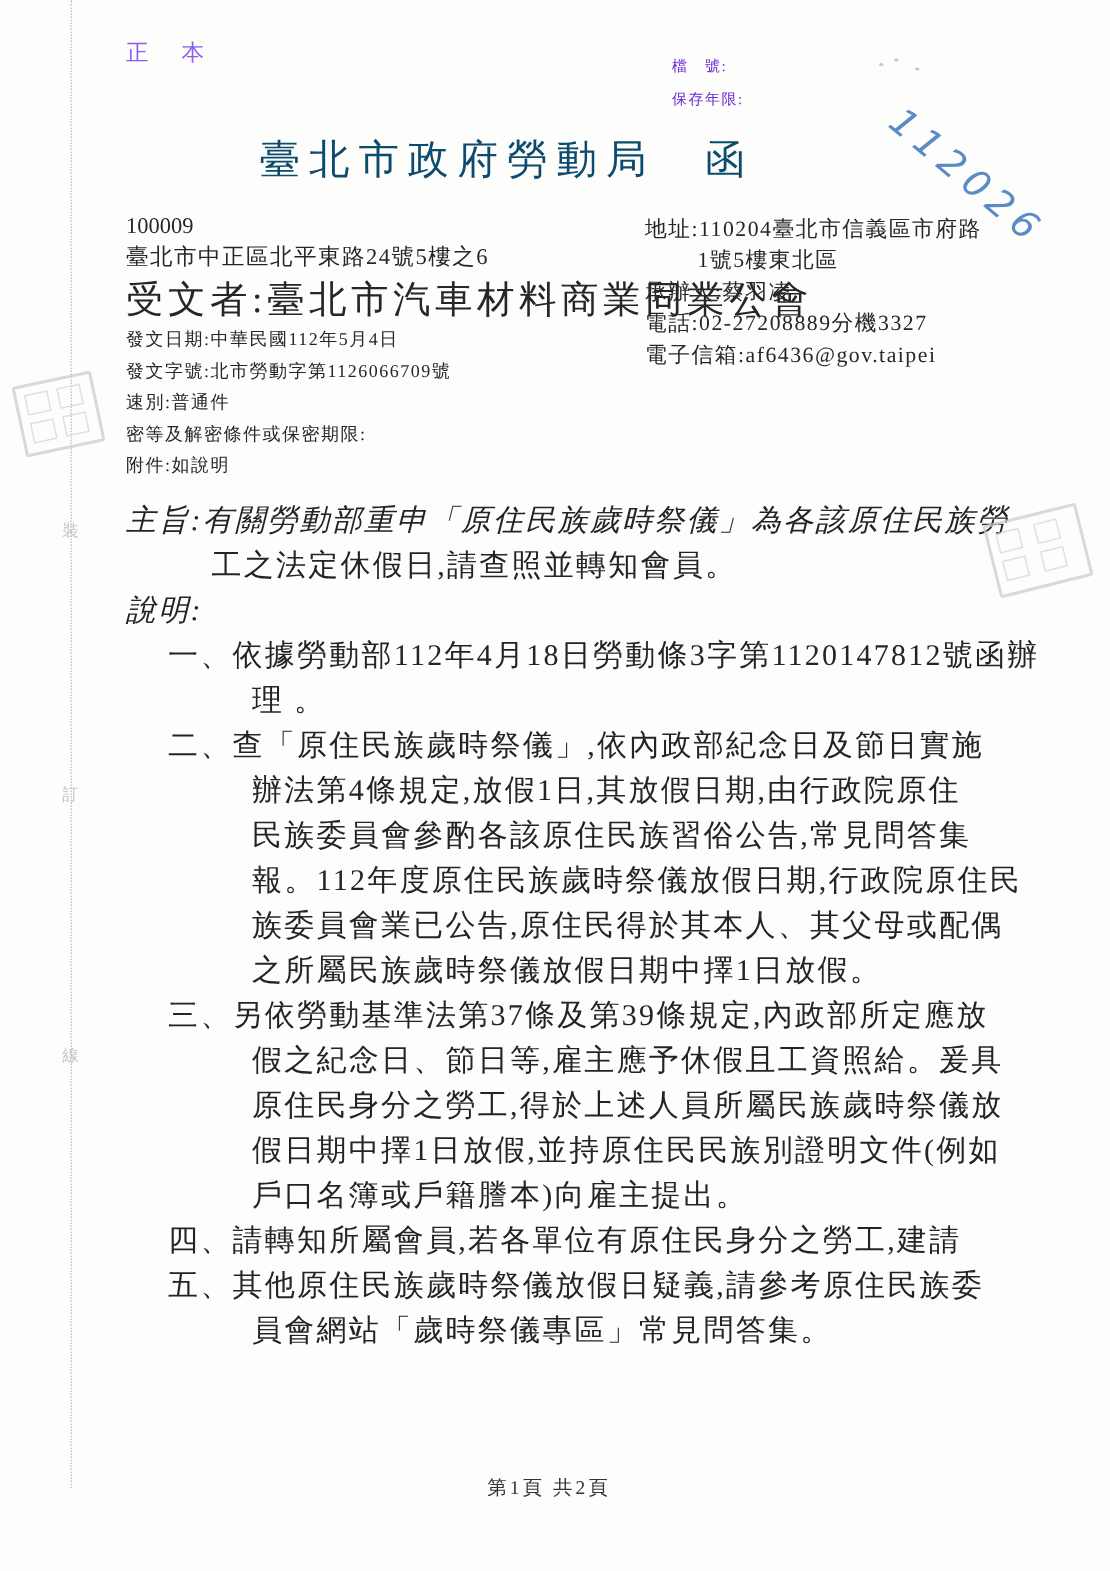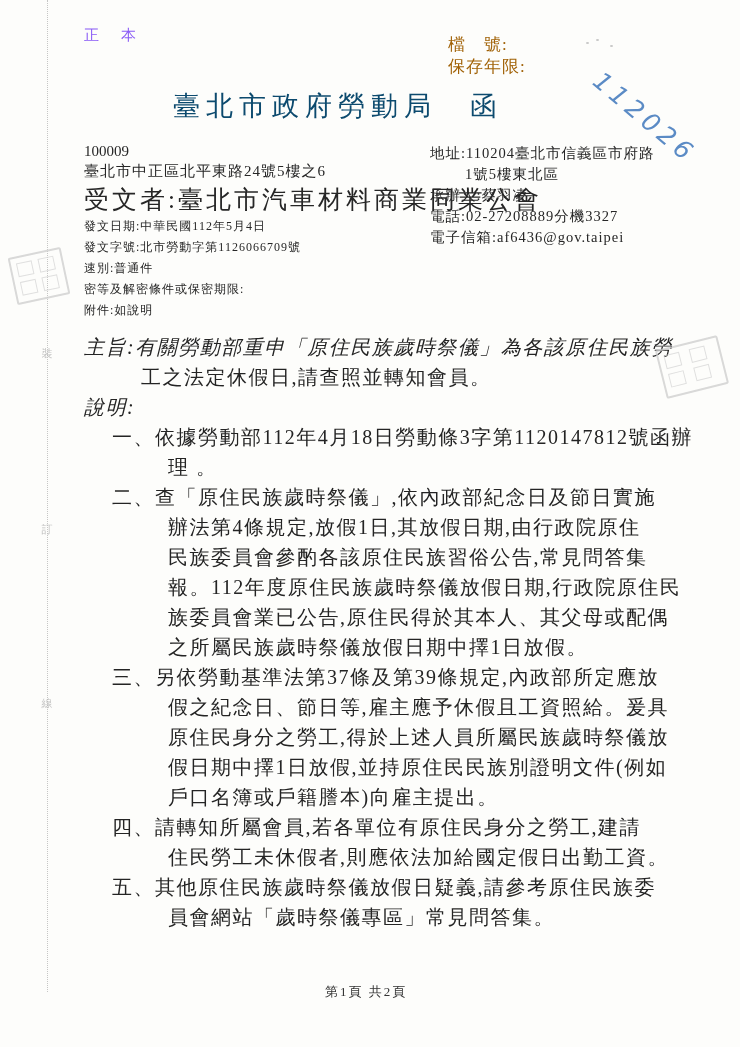--- a/index.html
+++ b/index.html
@@ -20,21 +20,21 @@
   }
   .binding-char {
     position:absolute; left:40px; width:14px;
     font-size:11px; color:#b0b0b0; opacity:.75; text-align:center;
   }
   
   .copy-type {
     position:absolute; left:84px; top:26px;
     font-size:15px; letter-spacing:22px; color:#8b5cf6;
   }
-  .file-labels { position:absolute; left:448px; top:34px; font-size:17px; line-height:22px; color:#a16207; }
+  .file-labels { position:absolute; left:448px; top:34px; font-size:10px; line-height:22px; color:#6d28d9; }
   .file-labels div { letter-spacing:1px; }
   .handwritten-no {
     position:absolute; left:606px; top:66px;
     transform:rotate(40deg); transform-origin:left top;
     font-size:25px; letter-spacing:5px; color:#4a7fc0;
     font-style:italic; opacity:.9;
     font-family:"DejaVu Sans","Liberation Sans",sans-serif;
   }
   .speck { position:absolute; width:3px; height:2px; background:#b9b9b9; border-radius:50%; opacity:.8; }
   .doc-title {
@@ -126,21 +126,20 @@
     <div class="line ind3">民族委員會參酌各該原住民族習俗公告,常見問答集</div>
     <div class="line ind3">報。112年度原住民族歲時祭儀放假日期,行政院原住民</div>
     <div class="line ind3">族委員會業已公告,原住民得於其本人、其父母或配偶</div>
     <div class="line ind3">之所屬民族歲時祭儀放假日期中擇1日放假。</div>
     <div class="line ind2">三、另依勞動基準法第37條及第39條規定,內政部所定應放</div>
     <div class="line ind3">假之紀念日、節日等,雇主應予休假且工資照給。爰具</div>
     <div class="line ind3">原住民身分之勞工,得於上述人員所屬民族歲時祭儀放</div>
     <div class="line ind3">假日期中擇1日放假,並持原住民民族別證明文件(例如</div>
     <div class="line ind3">戶口名簿或戶籍謄本)向雇主提出。</div>
     <div class="line ind2">四、請轉知所屬會員,若各單位有原住民身分之勞工,建請</div>
-    <div class="line ind3">住民勞工未休假者,則應依法加給國定假日出勤工資。</div>
     <div class="line ind2">五、其他原住民族歲時祭儀放假日疑義,請參考原住民族委</div>
     <div class="line ind3">員會網站「歲時祭儀專區」常見問答集。</div>
   </div>
 
   <div class="stamp stamp-left">
     <div class="cell c1"></div>
     <div class="cell c2"></div>
     <div class="cell c3"></div>
     <div class="cell c4"></div>
   </div>

